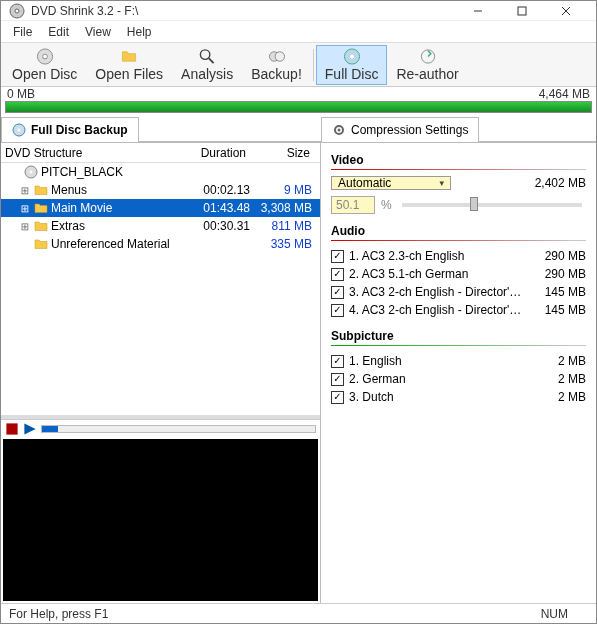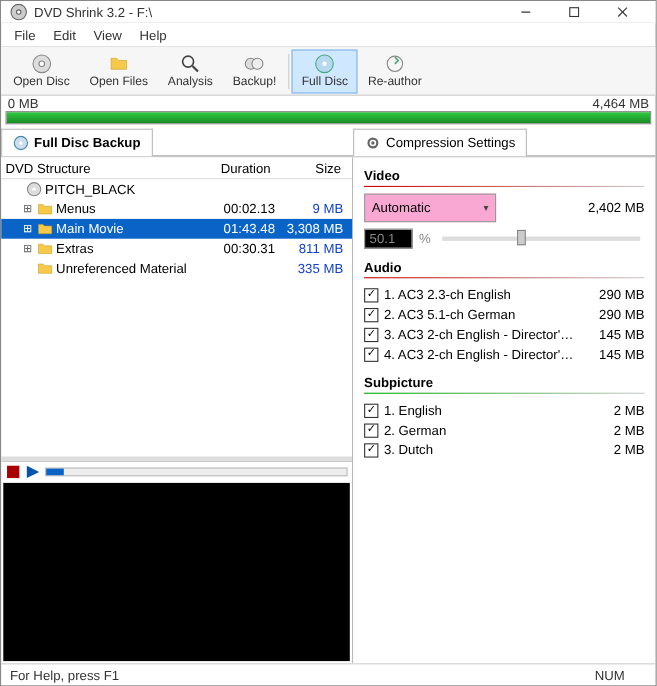--- a/index.html
+++ b/index.html
@@ -8,21 +8,21 @@
 .titlebar .app-icon { width: 16px; height: 16px; margin-right: 6px; }
 .titlebar .title { flex: 1; color: #333; }
 .winbtn { width: 44px; height: 28px; display: flex; align-items: center; justify-content: center; color: #555; }
 .winbtn svg { width: 10px; height: 10px; }
 .menubar { height: 22px; display: flex; align-items: center; padding: 0 4px; border-bottom: 1px solid #ddd; }
 .menubar span { padding: 2px 8px; color: #333; cursor: default; }
 .toolbar { height: 44px; display: flex; align-items: center; background: #f6f6f6; border-bottom: 1px solid #ccc; padding: 0 2px; }
 .tbtn { display: flex; flex-direction: column; align-items: center; justify-content: center; padding: 2px 8px; height: 40px; min-width: 56px; border: 1px solid transparent; }
 .tbtn.active { background: #cfe8ff; border: 1px solid #7eb4ea; }
 .tbtn .ticon { width: 18px; height: 18px; margin-bottom: 1px; }
-.tbtn span { font-size: 11px; color: #333; }
+.tbtn span { font-size: 14px; color: #333; }
 .sizebar { height: 14px; display: flex; justify-content: space-between; padding: 0 6px; font-size: 11px; color: #333; }
 .progressbar { height: 12px; background: linear-gradient(#2ecc40, #1a8a26); border: 1px solid #888; margin: 0 4px 4px 4px; }
 .tabs-row { display: flex; height: 26px; }
 .tab { display: flex; align-items: center; padding: 0 10px; border: 1px solid #bbb; border-bottom: none; background: #f4f4f4; margin-right: -1px; }
 .tab.active { background: #fff; }
 .tab .ticon-sm { width: 14px; height: 14px; margin-right: 5px; }
 .tabs-left { flex: 0 0 320px; display: flex; border-bottom: 1px solid #bbb; }
 .tabs-right { flex: 1; display: flex; border-bottom: 1px solid #bbb; }
 .tabs-row .spacer { flex: 1; border-bottom: 1px solid #bbb; }
 .main { flex: 1; display: flex; overflow: hidden; }
@@ -47,25 +47,25 @@
 .preview-sep { height: 4px; background: #ddd; cursor: row-resize; }
 .preview-ctrl { height: 18px; display: flex; align-items: center; padding: 0 4px; gap: 4px; border-top: 1px solid #ccc; }
 .preview-ctrl .pbtn { width: 14px; height: 14px; display: flex; align-items: center; justify-content: center; }
 .preview-ctrl .track { flex: 1; height: 8px; background: #eee; border: 1px solid #bbb; position: relative; }
 .preview-ctrl .track .prog { position: absolute; left: 0; top: 0; height: 100%; width: 6%; background: #0a63c7; }
 .preview-video { flex: 1; background: #000; margin: 2px; }
 .section-label { font-weight: bold; margin: 4px 0 2px 0; }
 .section-rule { height: 1px; background: linear-gradient(to right, #c00, #ccc); margin-bottom: 6px; }
 .section-rule.green { background: linear-gradient(to right, #0a0, #ccc); }
 .video-row { display: flex; align-items: center; gap: 8px; }
-.select { border: 1px solid #999; background: #f9a8d4; height: 26px; display: flex; align-items: center; padding: 0 6px; width: 120px; justify-content: space-between; }
+.select { border: 1px solid #999; background: #fef9c3; height: 14px; display: flex; align-items: center; padding: 0 6px; width: 120px; justify-content: space-between; }
 .select .chev { font-size: 9px; color: #444; }
 .sz-right { margin-left: auto; }
 .ratio-row { display: flex; align-items: center; gap: 6px; margin-top: 6px; }
-.ratio-input { width: 44px; height: 18px; border: 1px solid #aaa; background: #000000; color: #888; padding: 0 4px; }
+.ratio-input { width: 44px; height: 18px; border: 1px solid #aaa; background: #fef9c3; color: #888; padding: 0 4px; }
 .slider { flex: 1; height: 4px; background: #ddd; position: relative; margin: 0 4px; }
 .slider .thumb { position: absolute; width: 8px; height: 14px; background: #ccc; border: 1px solid #888; top: -6px; left: 38%; }
 .check-row { display: flex; align-items: center; height: 18px; }
 .check-row .chk { width: 13px; height: 13px; border: 1px solid #333; margin-right: 5px; display: flex; align-items: center; justify-content: center; font-size: 10px; line-height: 1; }
 .check-row .lbl { flex: 1; white-space: nowrap; overflow: hidden; text-overflow: ellipsis; }
 .check-row .sz { width: 60px; text-align: right; }
 .statusbar { height: 20px; border-top: 1px solid #ccc; display: flex; align-items: center; padding: 0 8px; font-size: 11px; color: #333; }
 .statusbar .sbfill { flex: 1; }
 .statusbar .num { margin-right: 20px; }
 .folder-icon { fill: #f7c948; stroke: #c49a1a; stroke-width: 0.5; }

